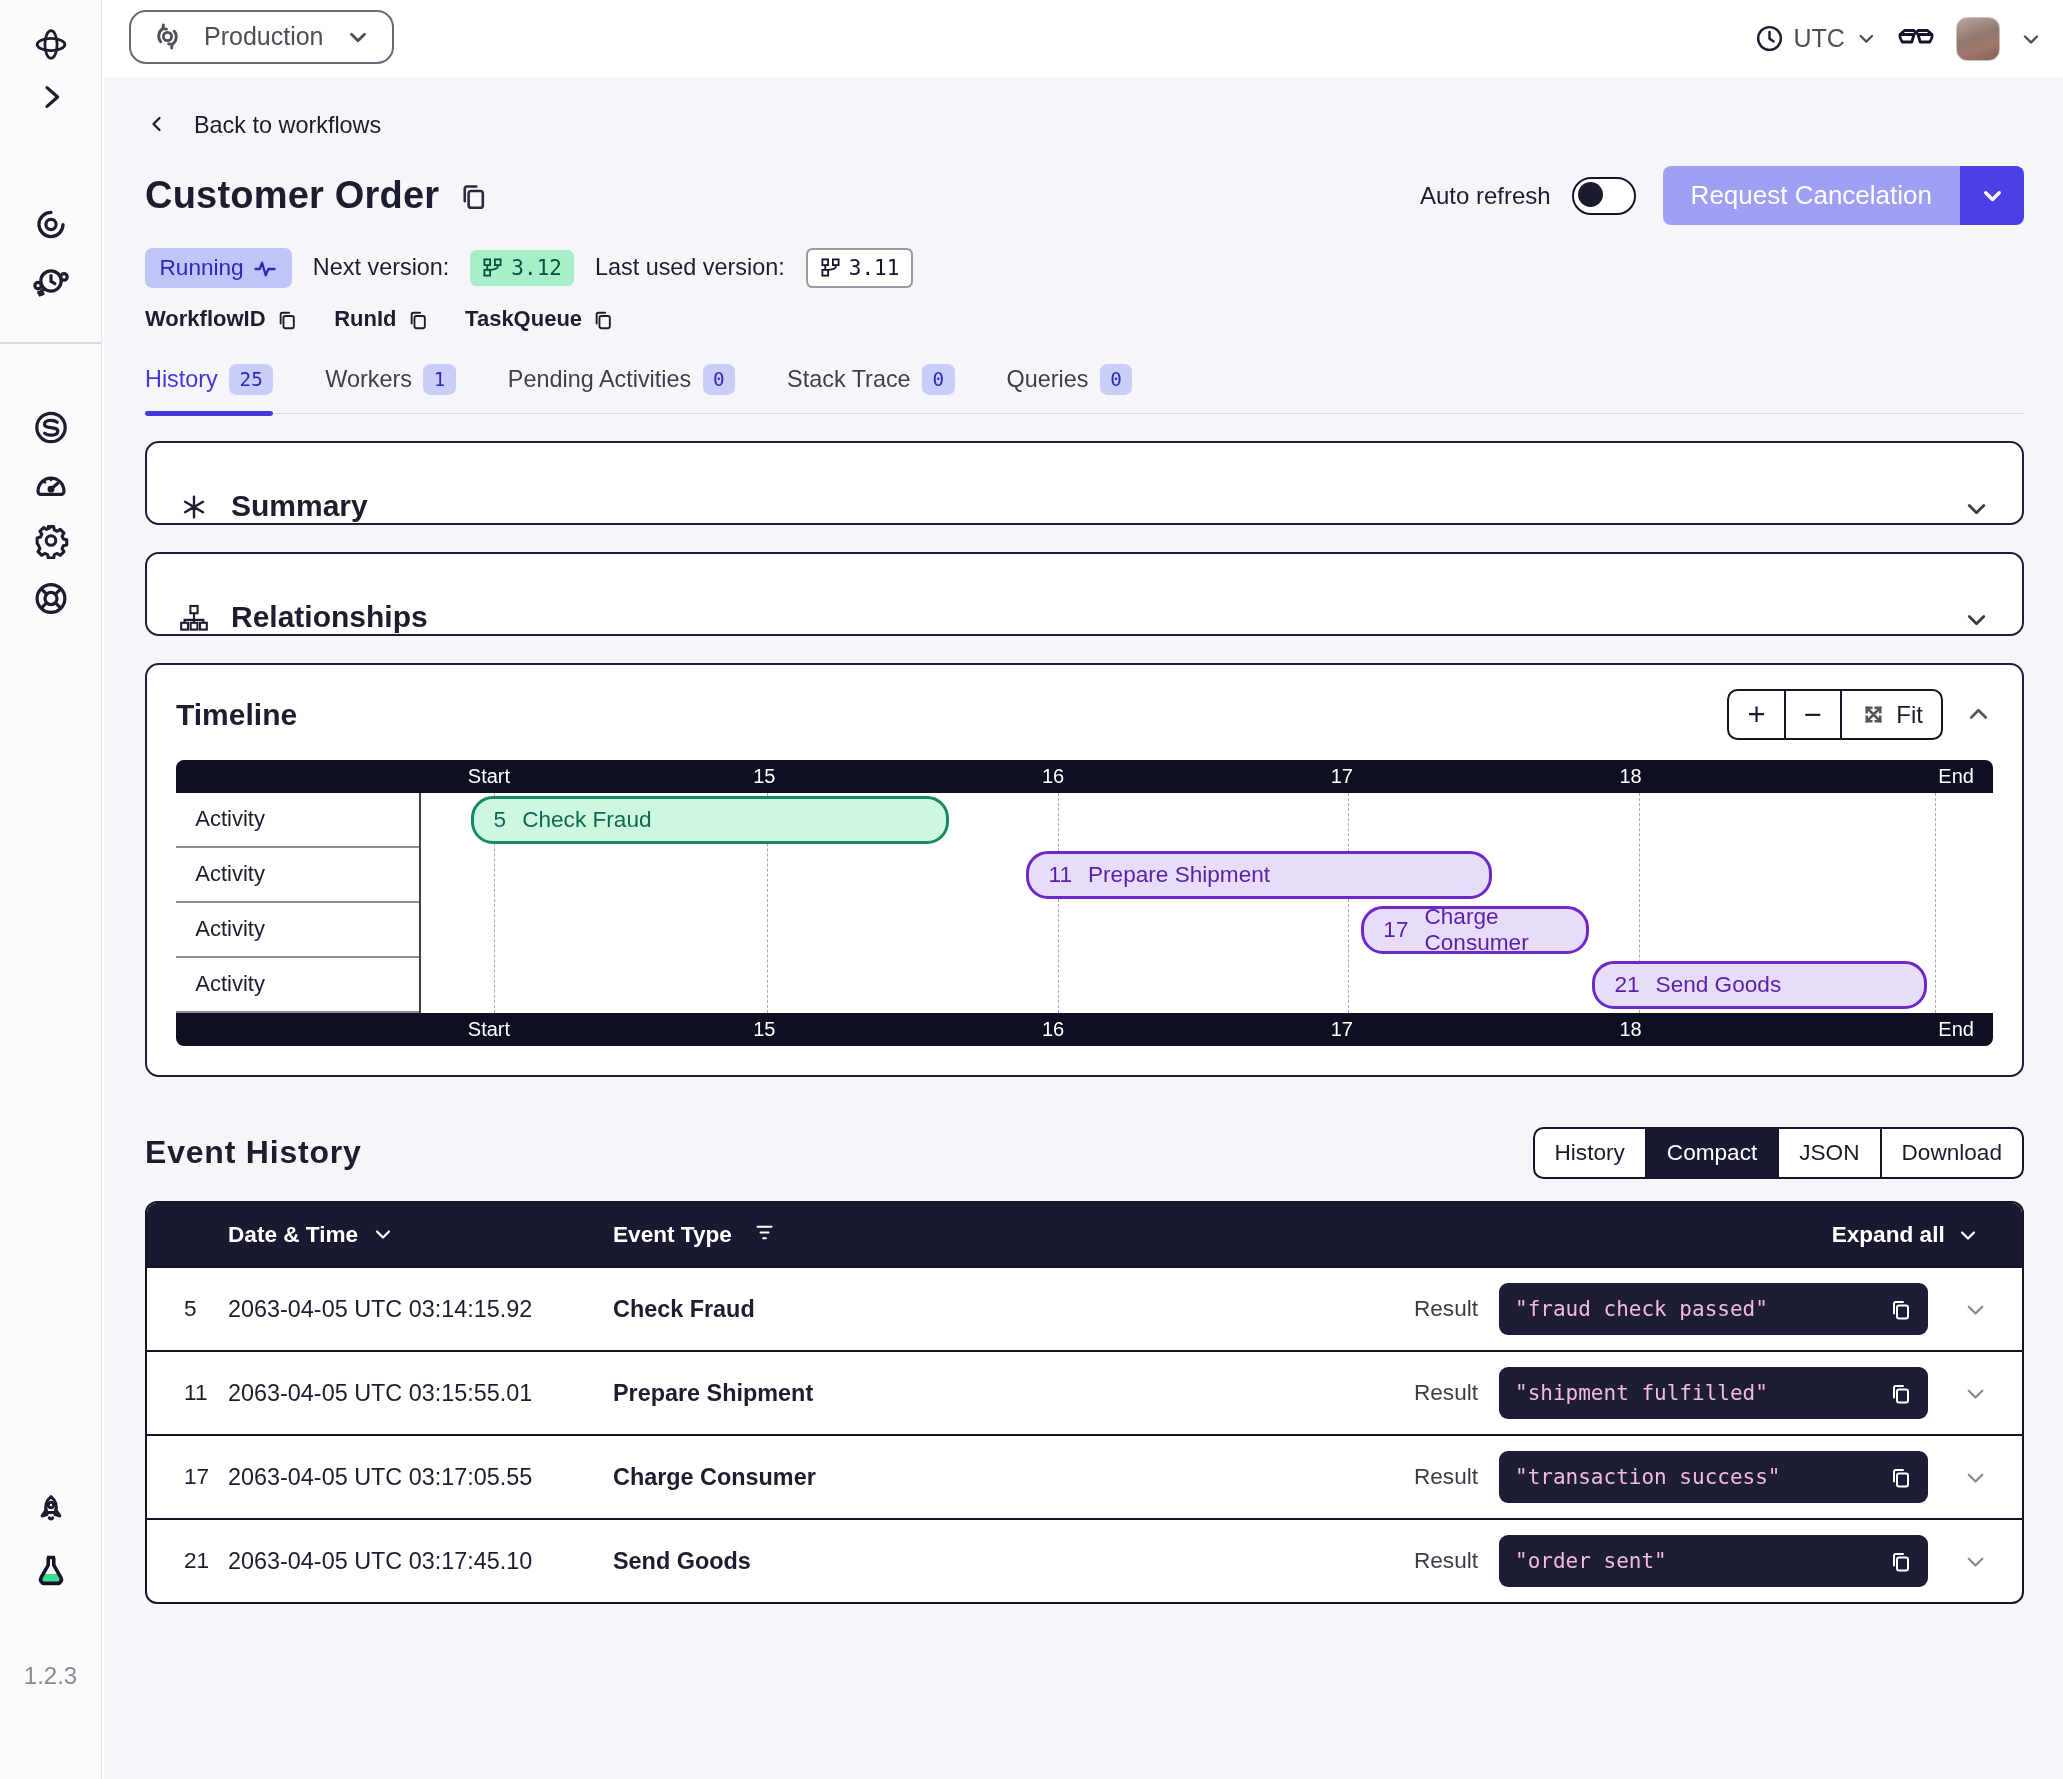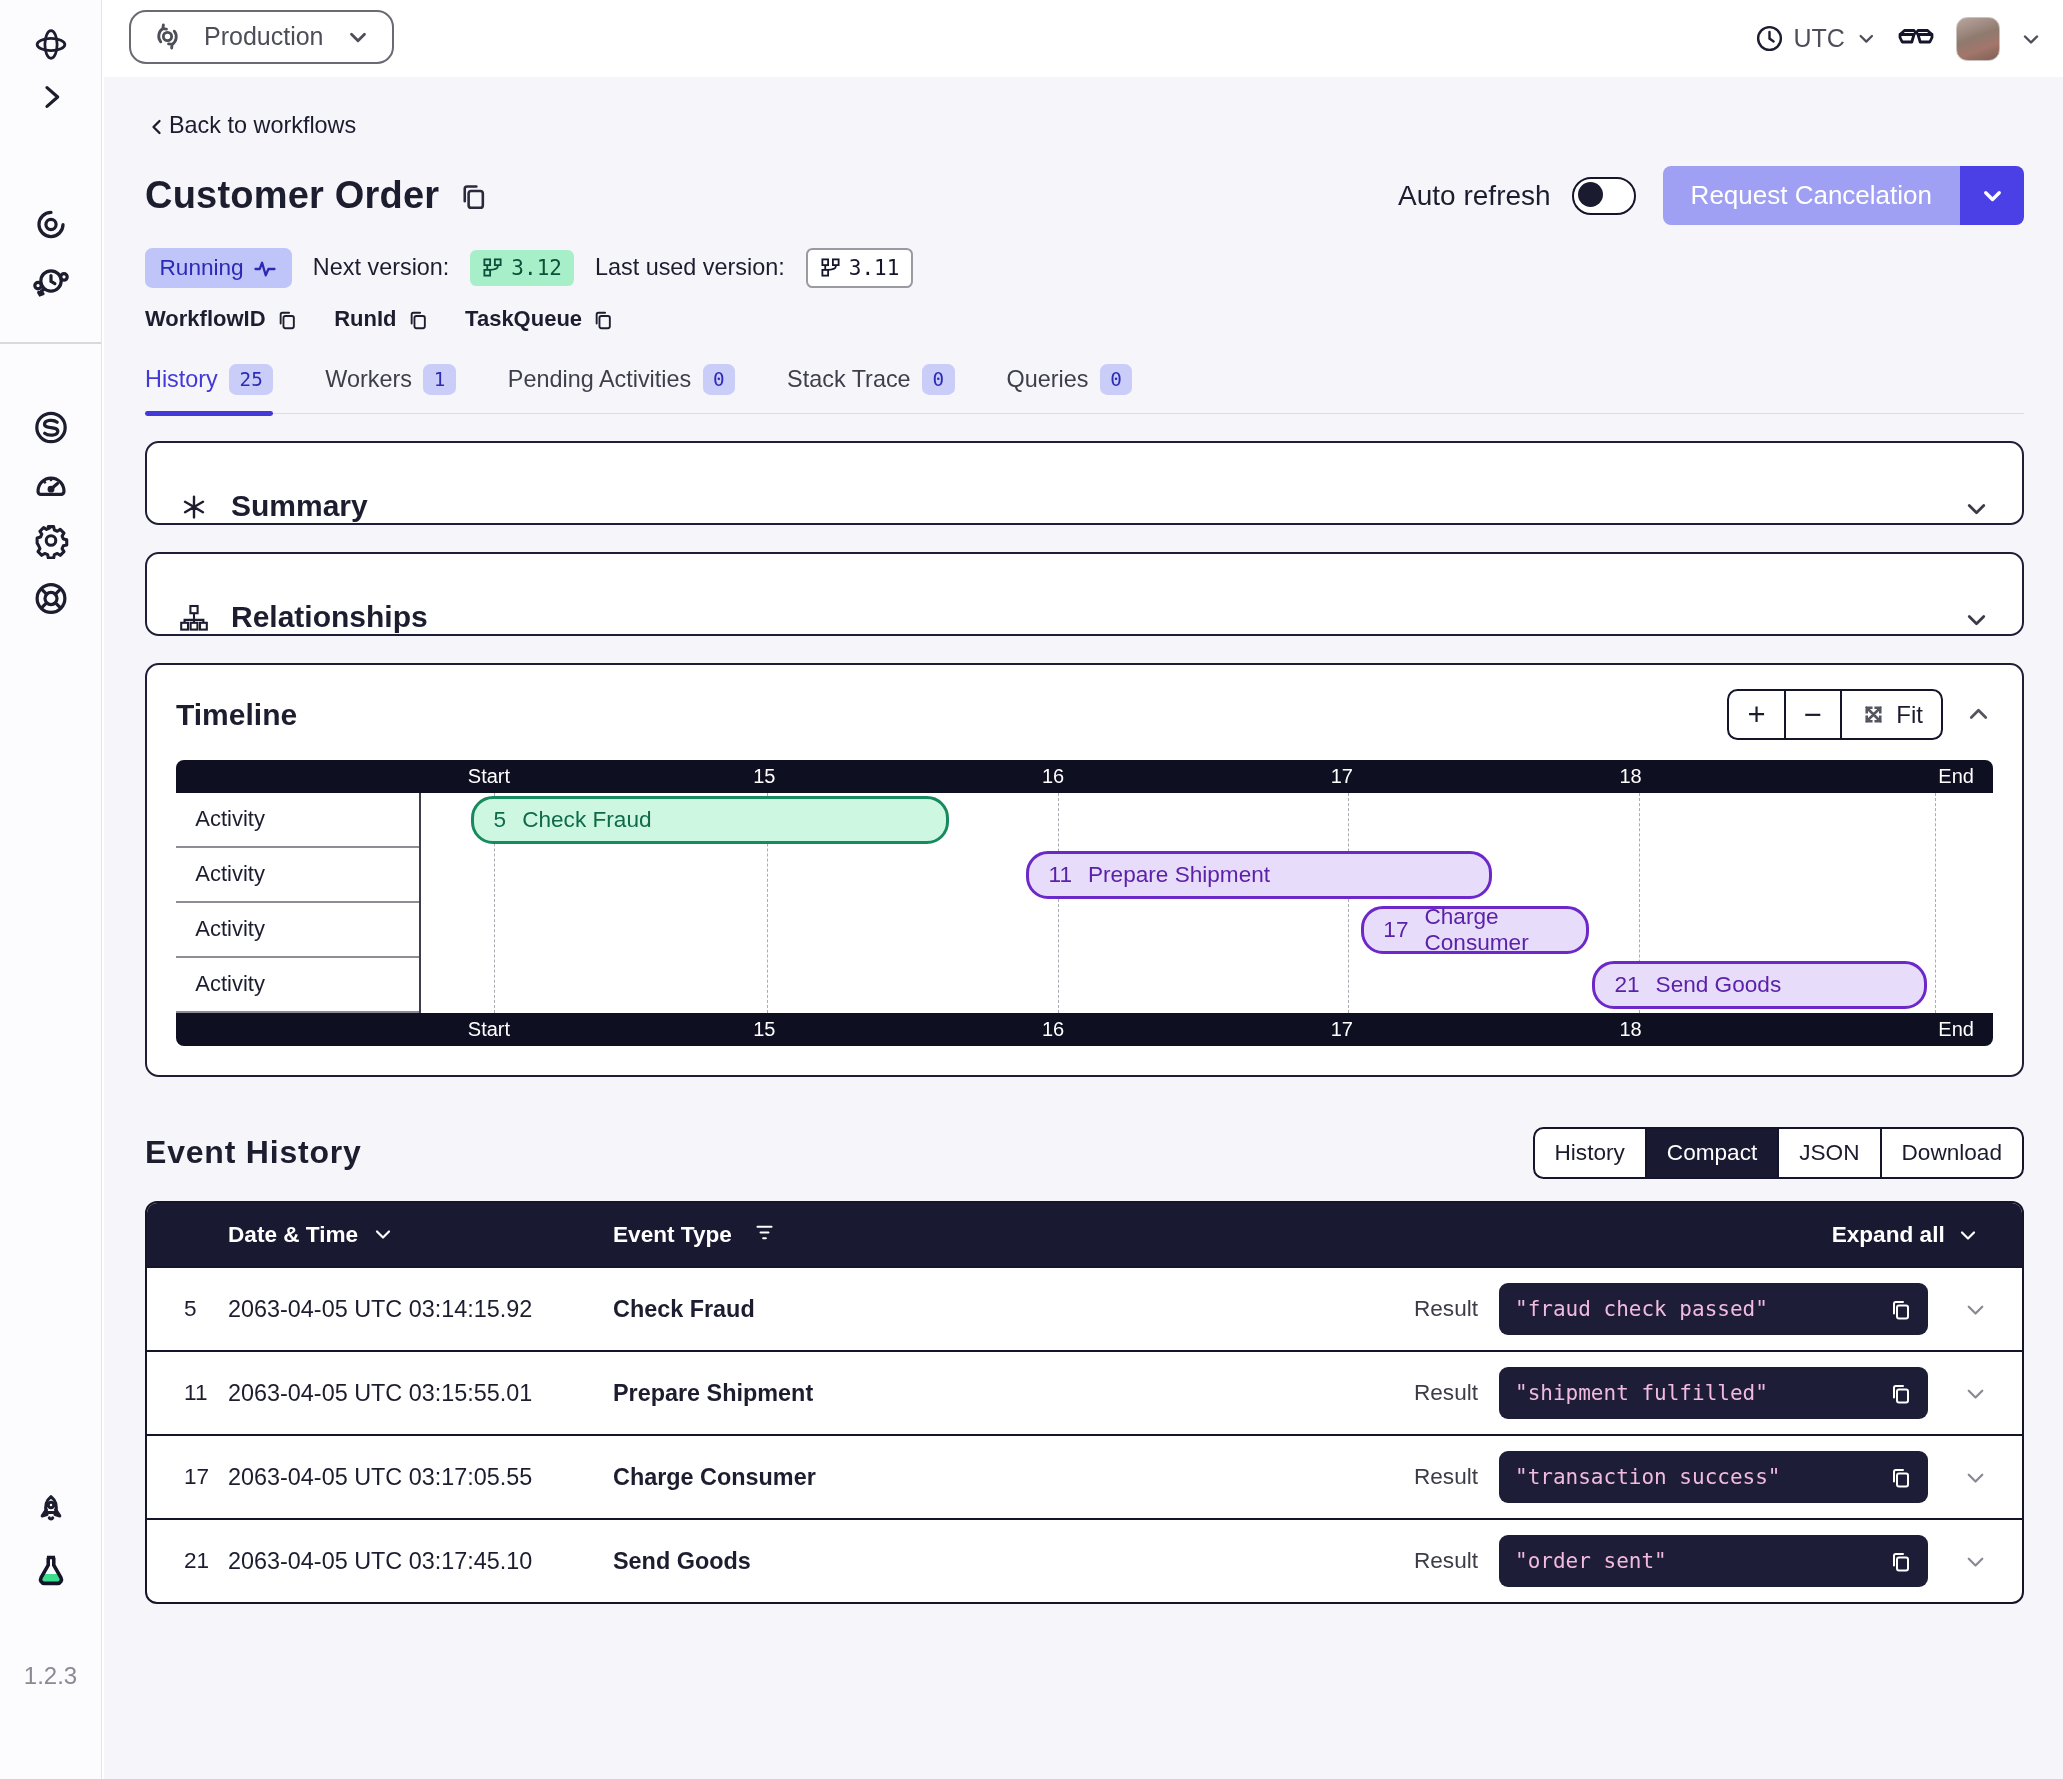--- a/index.html
+++ b/index.html
@@ -28,27 +28,27 @@
   .main{position:absolute;left:104px;top:0;right:0;height:100%}
   .topbar{position:relative;height:77px;background:#fff}
   .ns-btn{position:absolute;left:25px;top:9.7px;height:54px;display:flex;align-items:center;gap:21px;
     padding:16px 21px;border:2px solid #6a6a74;border-radius:17px;background:#fff;color:#4e4e59;font-size:25px}
   .top-right{position:absolute;right:21px;top:0;height:77px;display:flex;align-items:center;gap:19.3px;color:#4e4e59}
   .tz{display:flex;align-items:center;gap:9.7px;font-size:25px}
   .avatar{width:44px;height:44px;border-radius:11.3px;background:linear-gradient(160deg,#b9a6a0 0%,#8f7a6e 45%,#a3766b 70%,#7d5f55 100%);border:0.8px solid #c9c1bc}
 
   
   .content{position:absolute;top:77px;left:0;right:0;bottom:0;background:var(--bg);padding:0 40px 0 41px;overflow:hidden}
-  .back{display:flex;align-items:flex-end;gap:0;margin-top:35px;font-size:23.4px;color:#1b1b2e;width:max-content}
+  .back{display:flex;align-items:flex-start;gap:25px;margin-top:35px;font-size:23.4px;color:#1b1b2e;width:max-content}
 
   .title-row{display:flex;align-items:center;margin-top:27px}
   .page-title{font-size:38px;font-weight:700;letter-spacing:0.2px}
   .title-copy{margin-left:18px;color:#2a2a3c}
   .auto-refresh{display:flex;align-items:center;gap:21px;margin-left:auto}
-  .auto-refresh .lbl{font-size:28px}
+  .auto-refresh .lbl{font-size:24px}
   .toggle{width:64px;height:38px;border:2.4px solid var(--navy);border-radius:19.3px;background:#fff;position:relative}
   .toggle .knob{position:absolute;left:4px;top:3.6px;width:25px;height:25px;border-radius:50%;background:#1b1b30}
   .cancel-split{display:flex;margin-left:27px;height:59px;border-radius:8px;overflow:hidden}
   .cancel-main{display:flex;align-items:center;padding:0 28px;background:var(--cancel-bg);color:#fff;font-size:26px}
   .cancel-caret{width:64px;display:flex;align-items:center;justify-content:center;background:var(--cancel-caret);color:#fff}
 
   .status-row{display:flex;align-items:center;gap:21px;margin-top:22.6px}
   .badge-running{display:flex;align-items:center;gap:9.7px;background:var(--run-bg);color:var(--run-text);
     font-size:22.6px;padding:7.3px 14.5px;border-radius:7.3px}
   .vlabel{font-size:23.4px}

